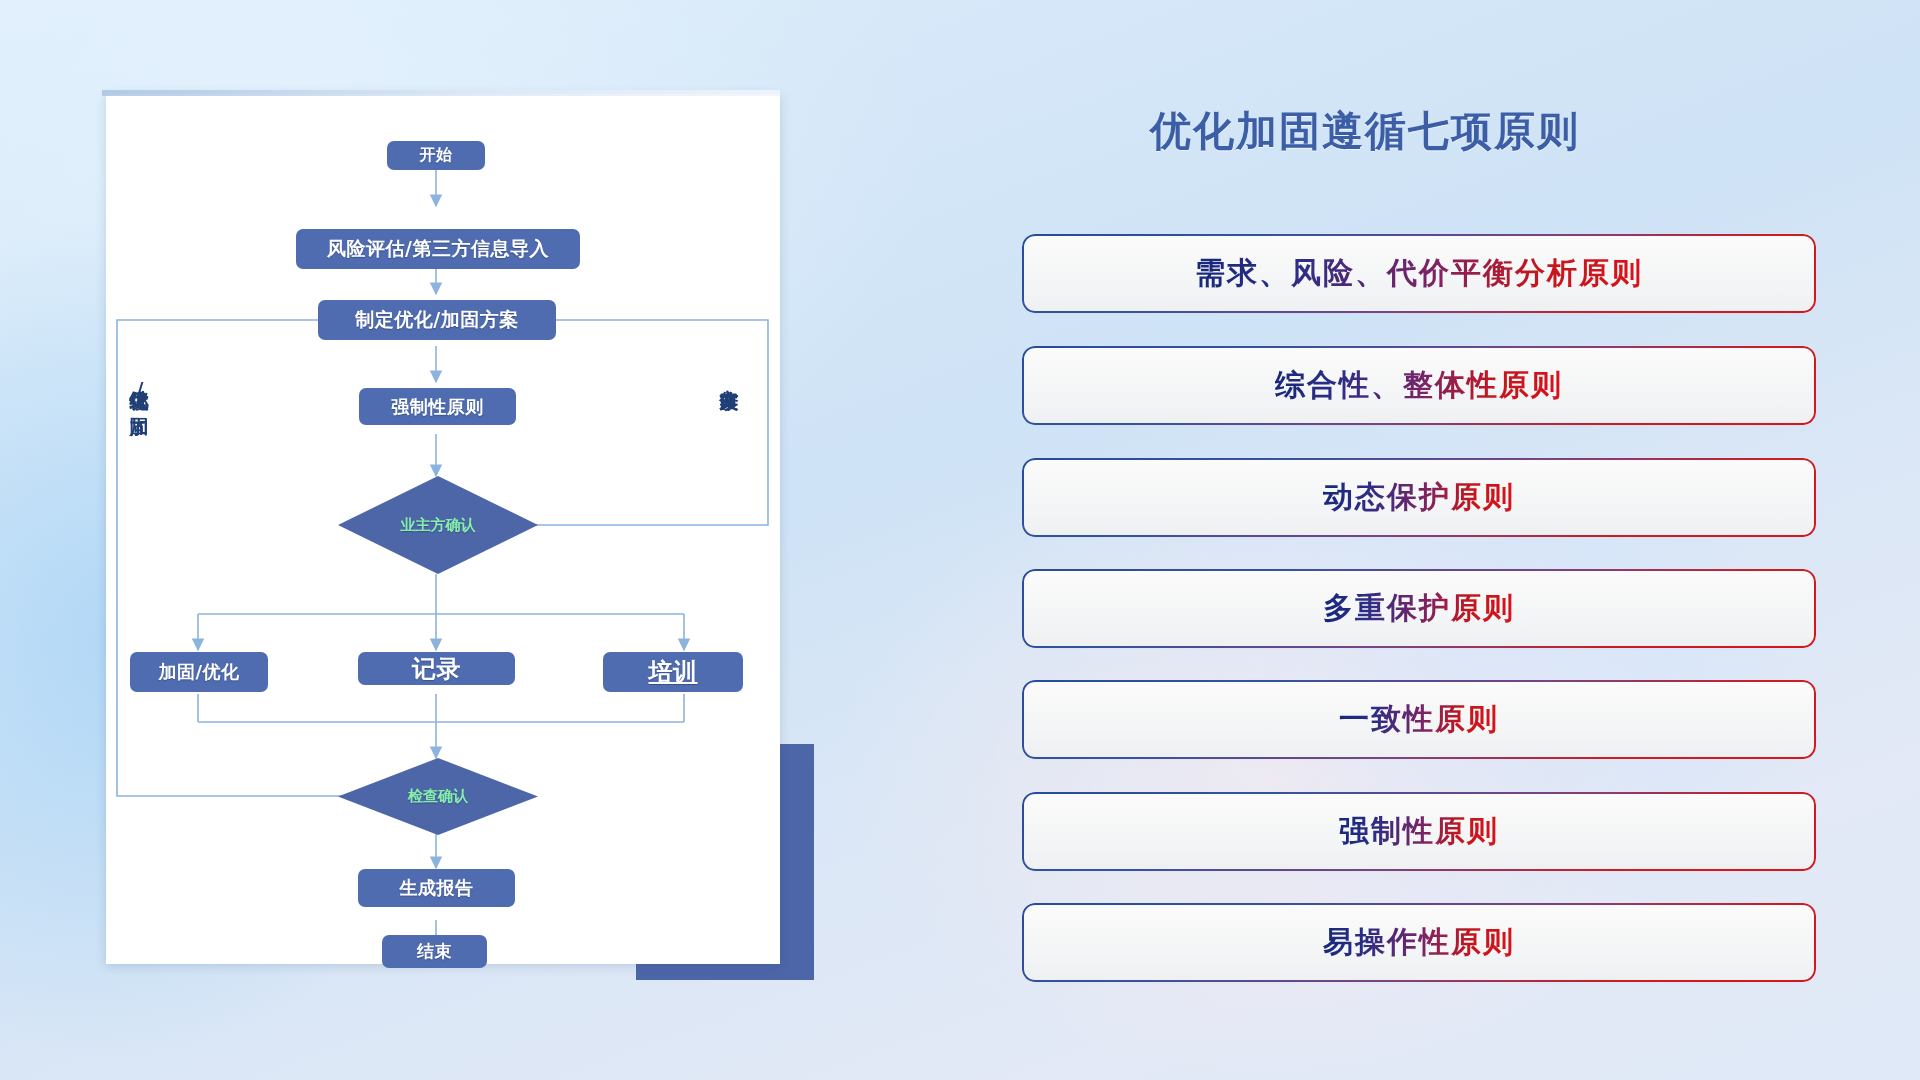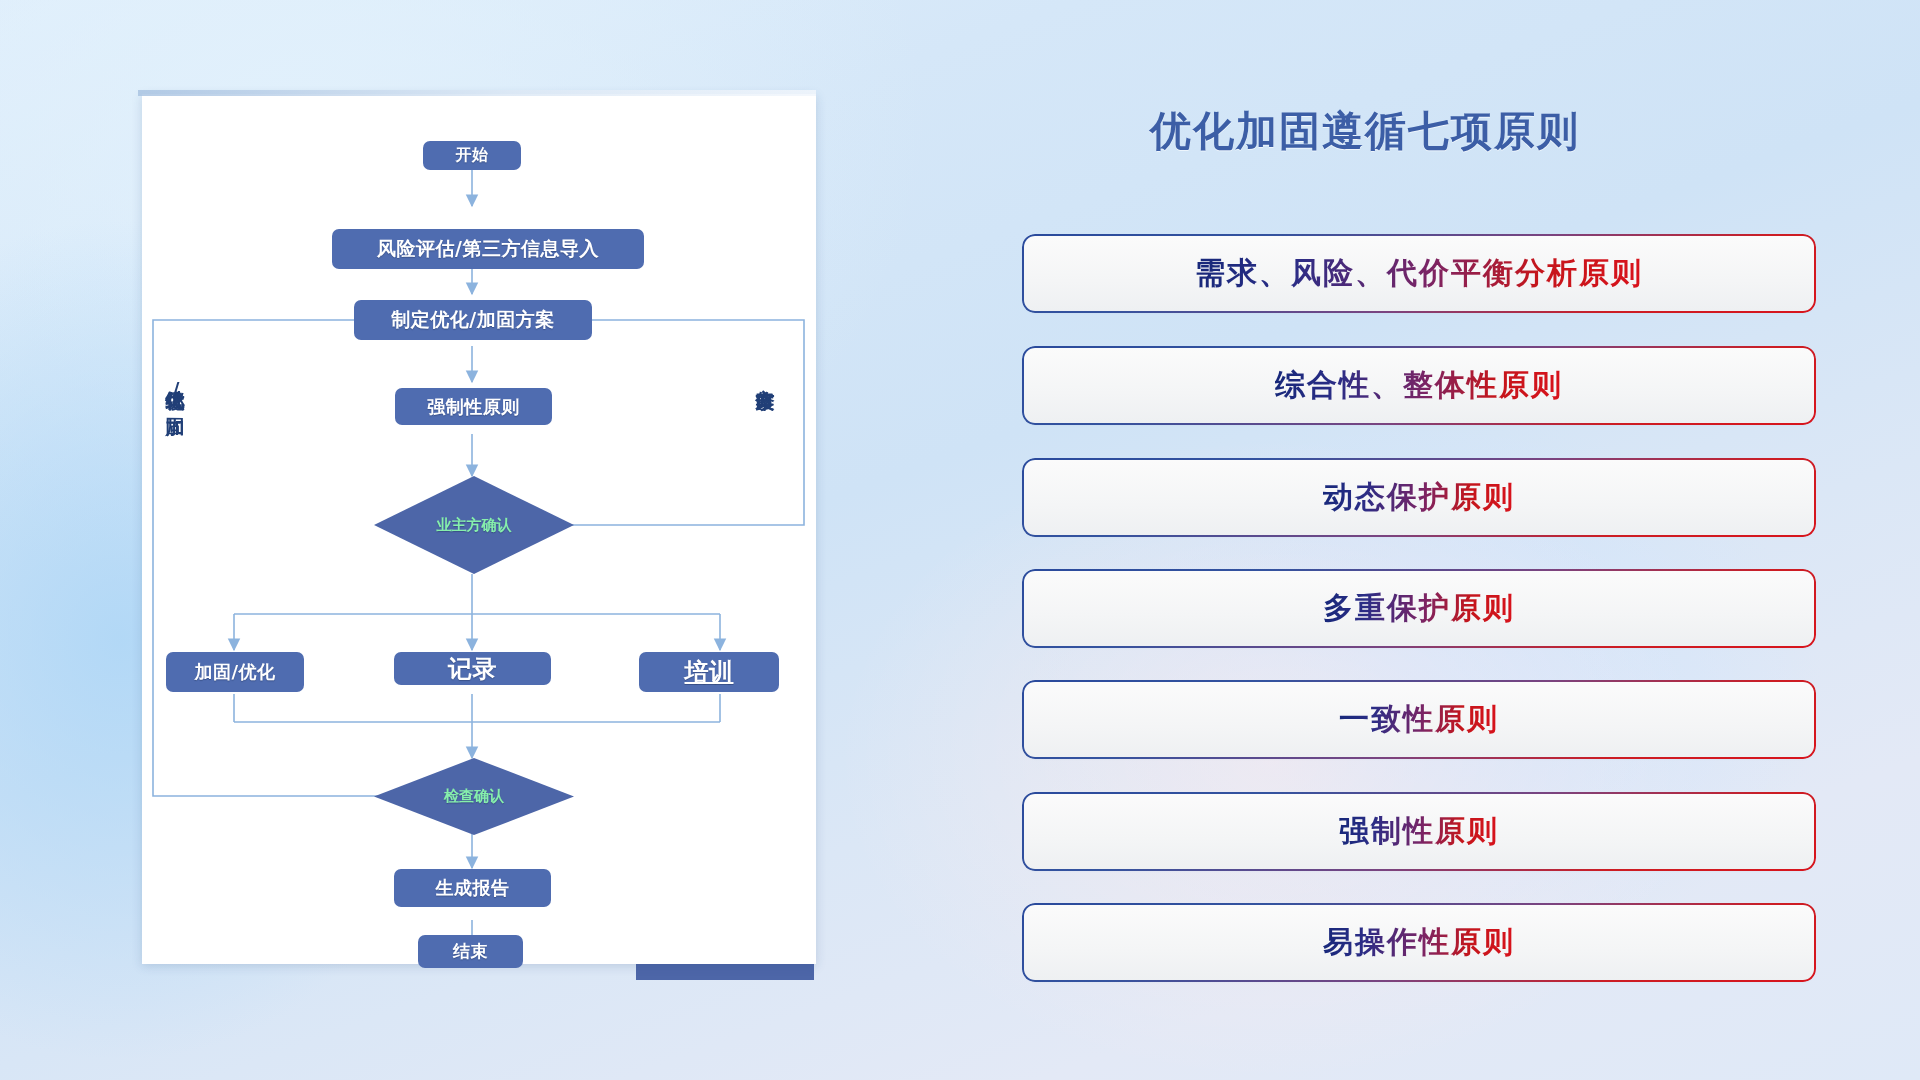--- a/index.html
+++ b/index.html
@@ -24,21 +24,20 @@
     left: 636px; top: 744px;
     width: 178px; height: 236px;
     background: #4d66a8;
   }
   #flow-card {
     position: absolute;
     left: 106px; top: 94px;
     width: 674px; height: 870px;
     background: #ffffff;
     box-shadow: 0 2px 10px rgba(40,70,120,0.18);
-    margin-left: 36px;
   }
   #flow-card::before{
     content:"";position:absolute;left:-4px;top:-4px;width:678px;height:6px;
     background:linear-gradient(90deg,#aac4e2,#dce8f5 55%,#f1f6fc);opacity:.85;
   }
   #flow-inner { position: absolute; inset: 0; }
 
   svg#flow-svg { position: absolute; left: 0; top: 0; width: 674px; height: 870px; }
 
   .node {
@@ -151,21 +150,21 @@
           <path d="M248,702 L11,702 L11,226 L284,226" marker-end="url(#ah)"></path>
 
           <path d="M412,431 L662,431 L662,226 L404,226" marker-end="url(#ah)"></path>
         </g>
       </svg>
 
       <div class="node" style="left:281px;top:47px;width:98px;height:29px;font-size:16px;">
         <span>开始</span>
       </div>
 
-      <div class="node" style="left:190px;top:135px;width:312px;height:40px;font-size:19px;">
+      <div class="node" style="left:190px;top:135px;width:284px;height:40px;font-size:19px;">
         <span>风险评估/第三方信息导入</span>
       </div>
 
       <div class="node" style="left:212px;top:206px;width:238px;height:40px;font-size:19px;">
         <span>制定优化/加固方案</span>
       </div>
 
       <div class="node" style="left:253px;top:294px;width:157px;height:37px;font-size:18px;">
         <span>强制性原则</span>
       </div>

